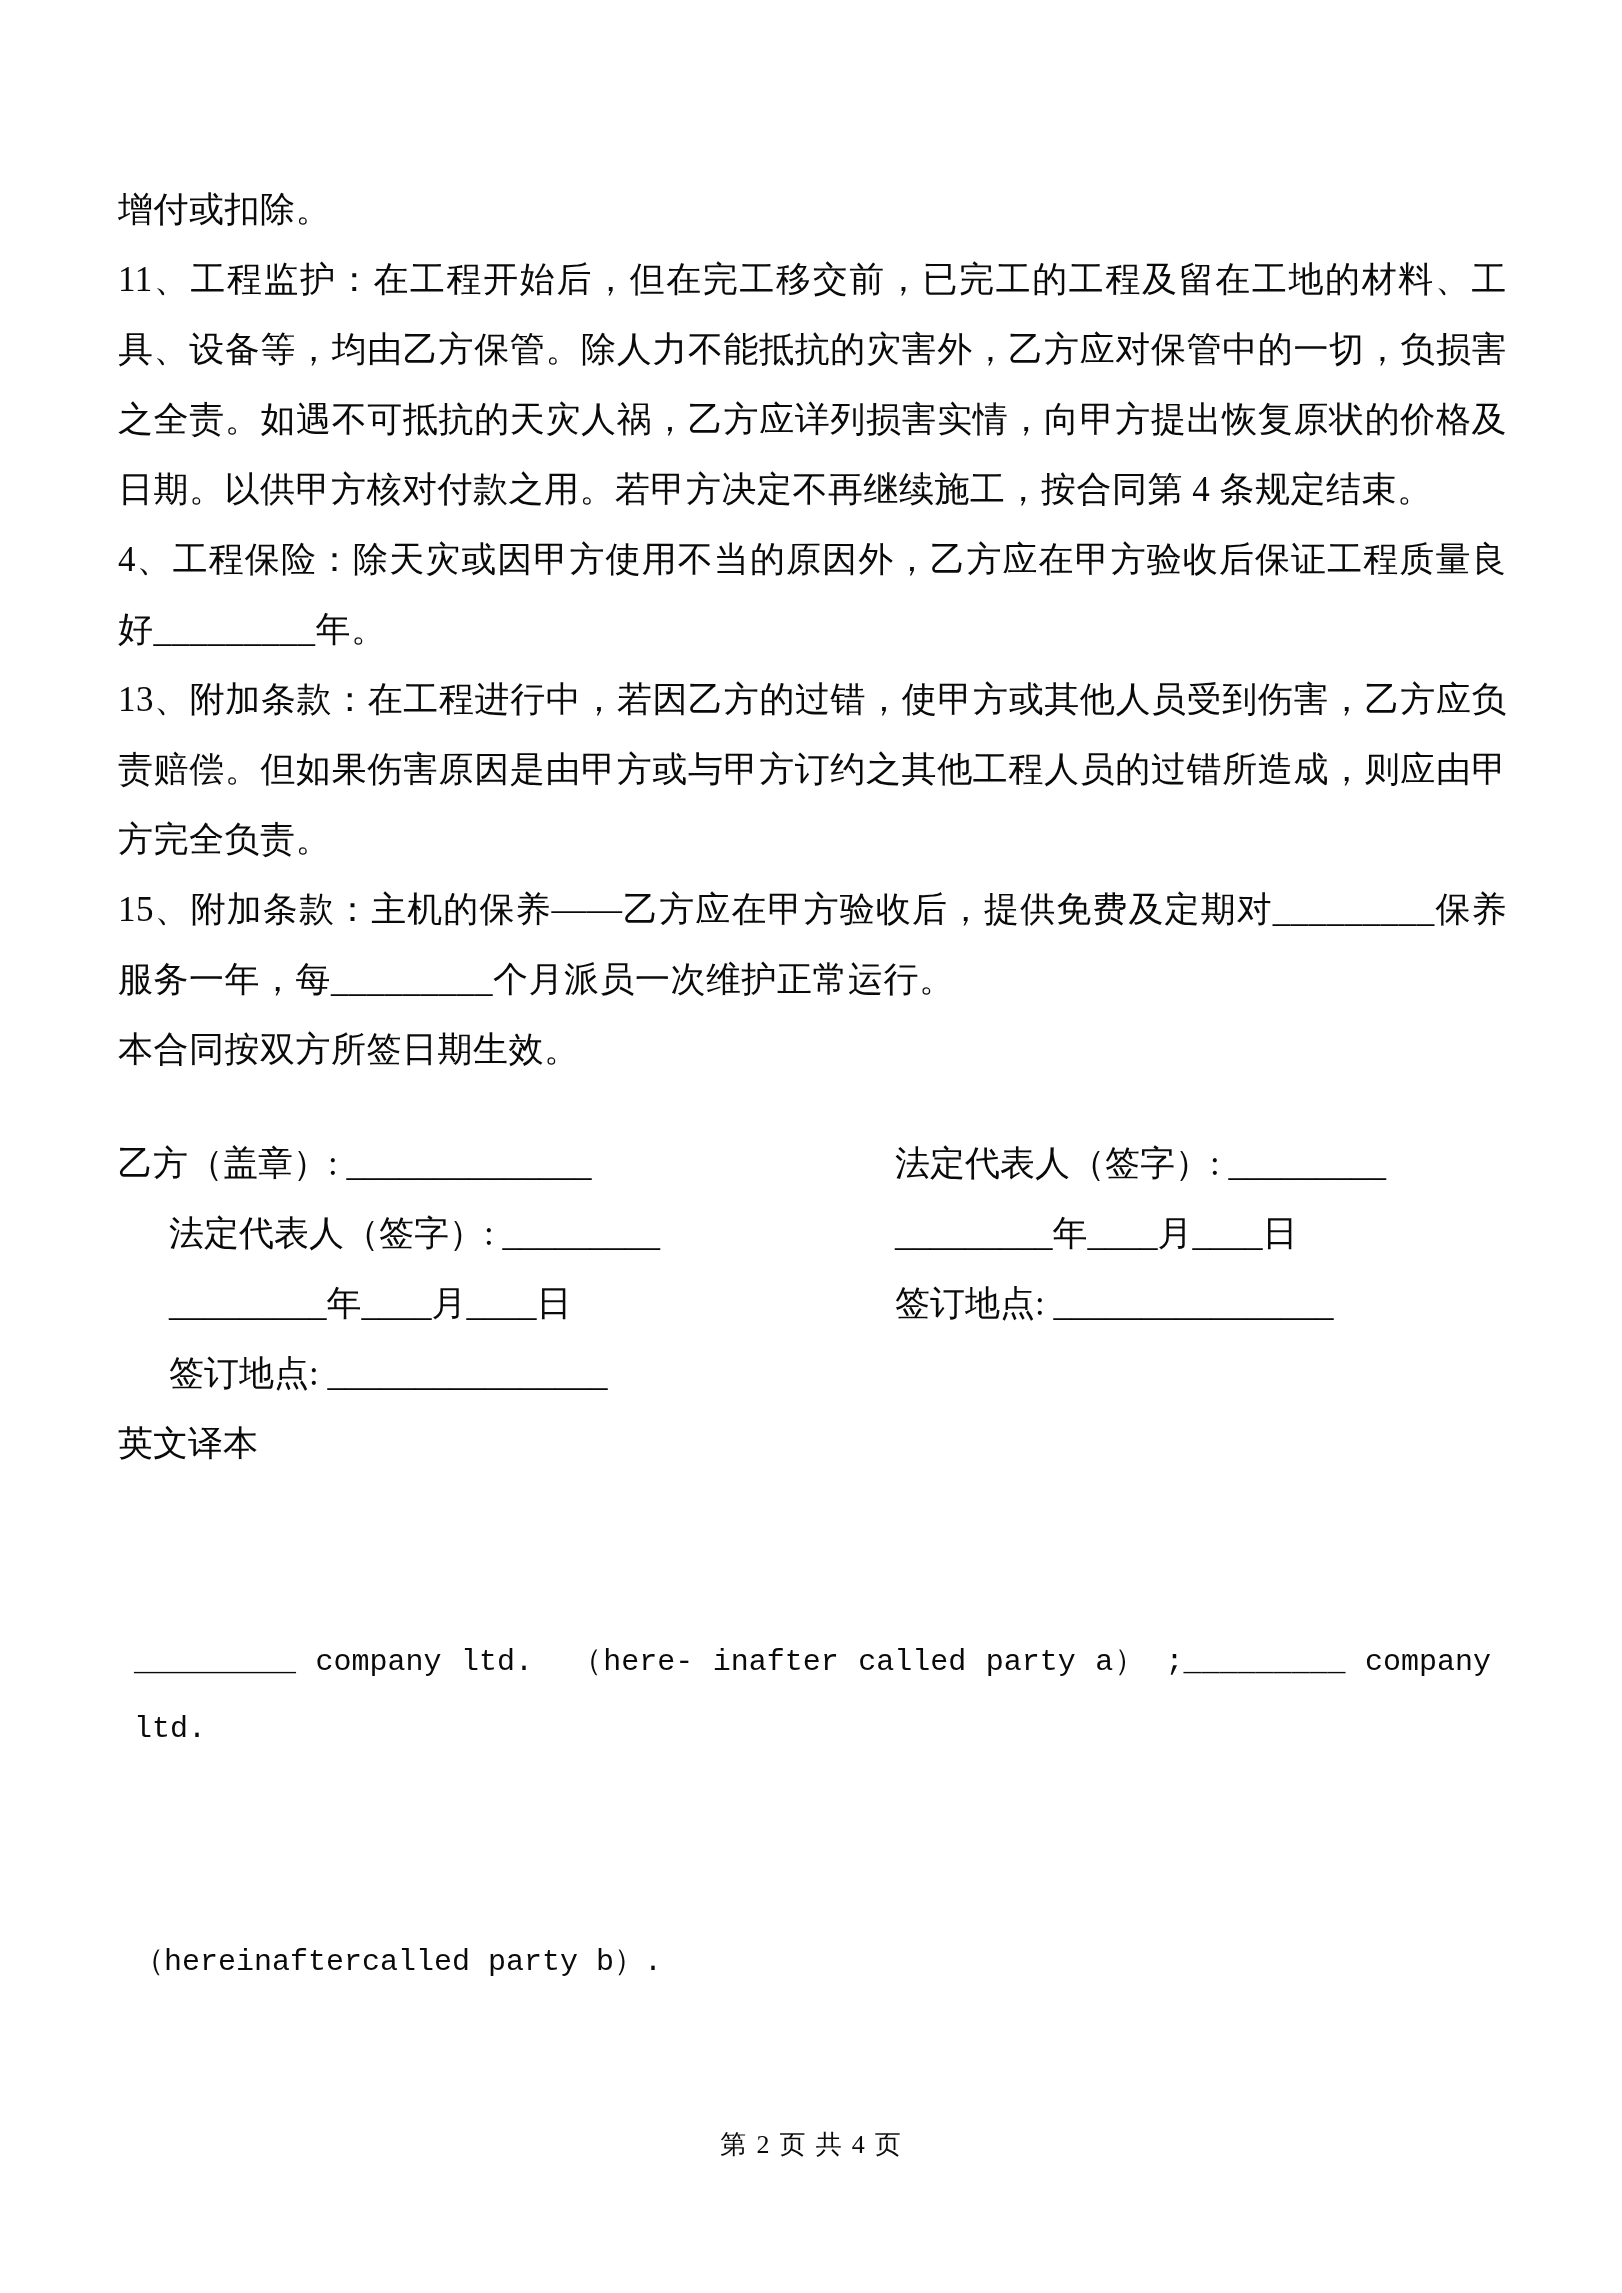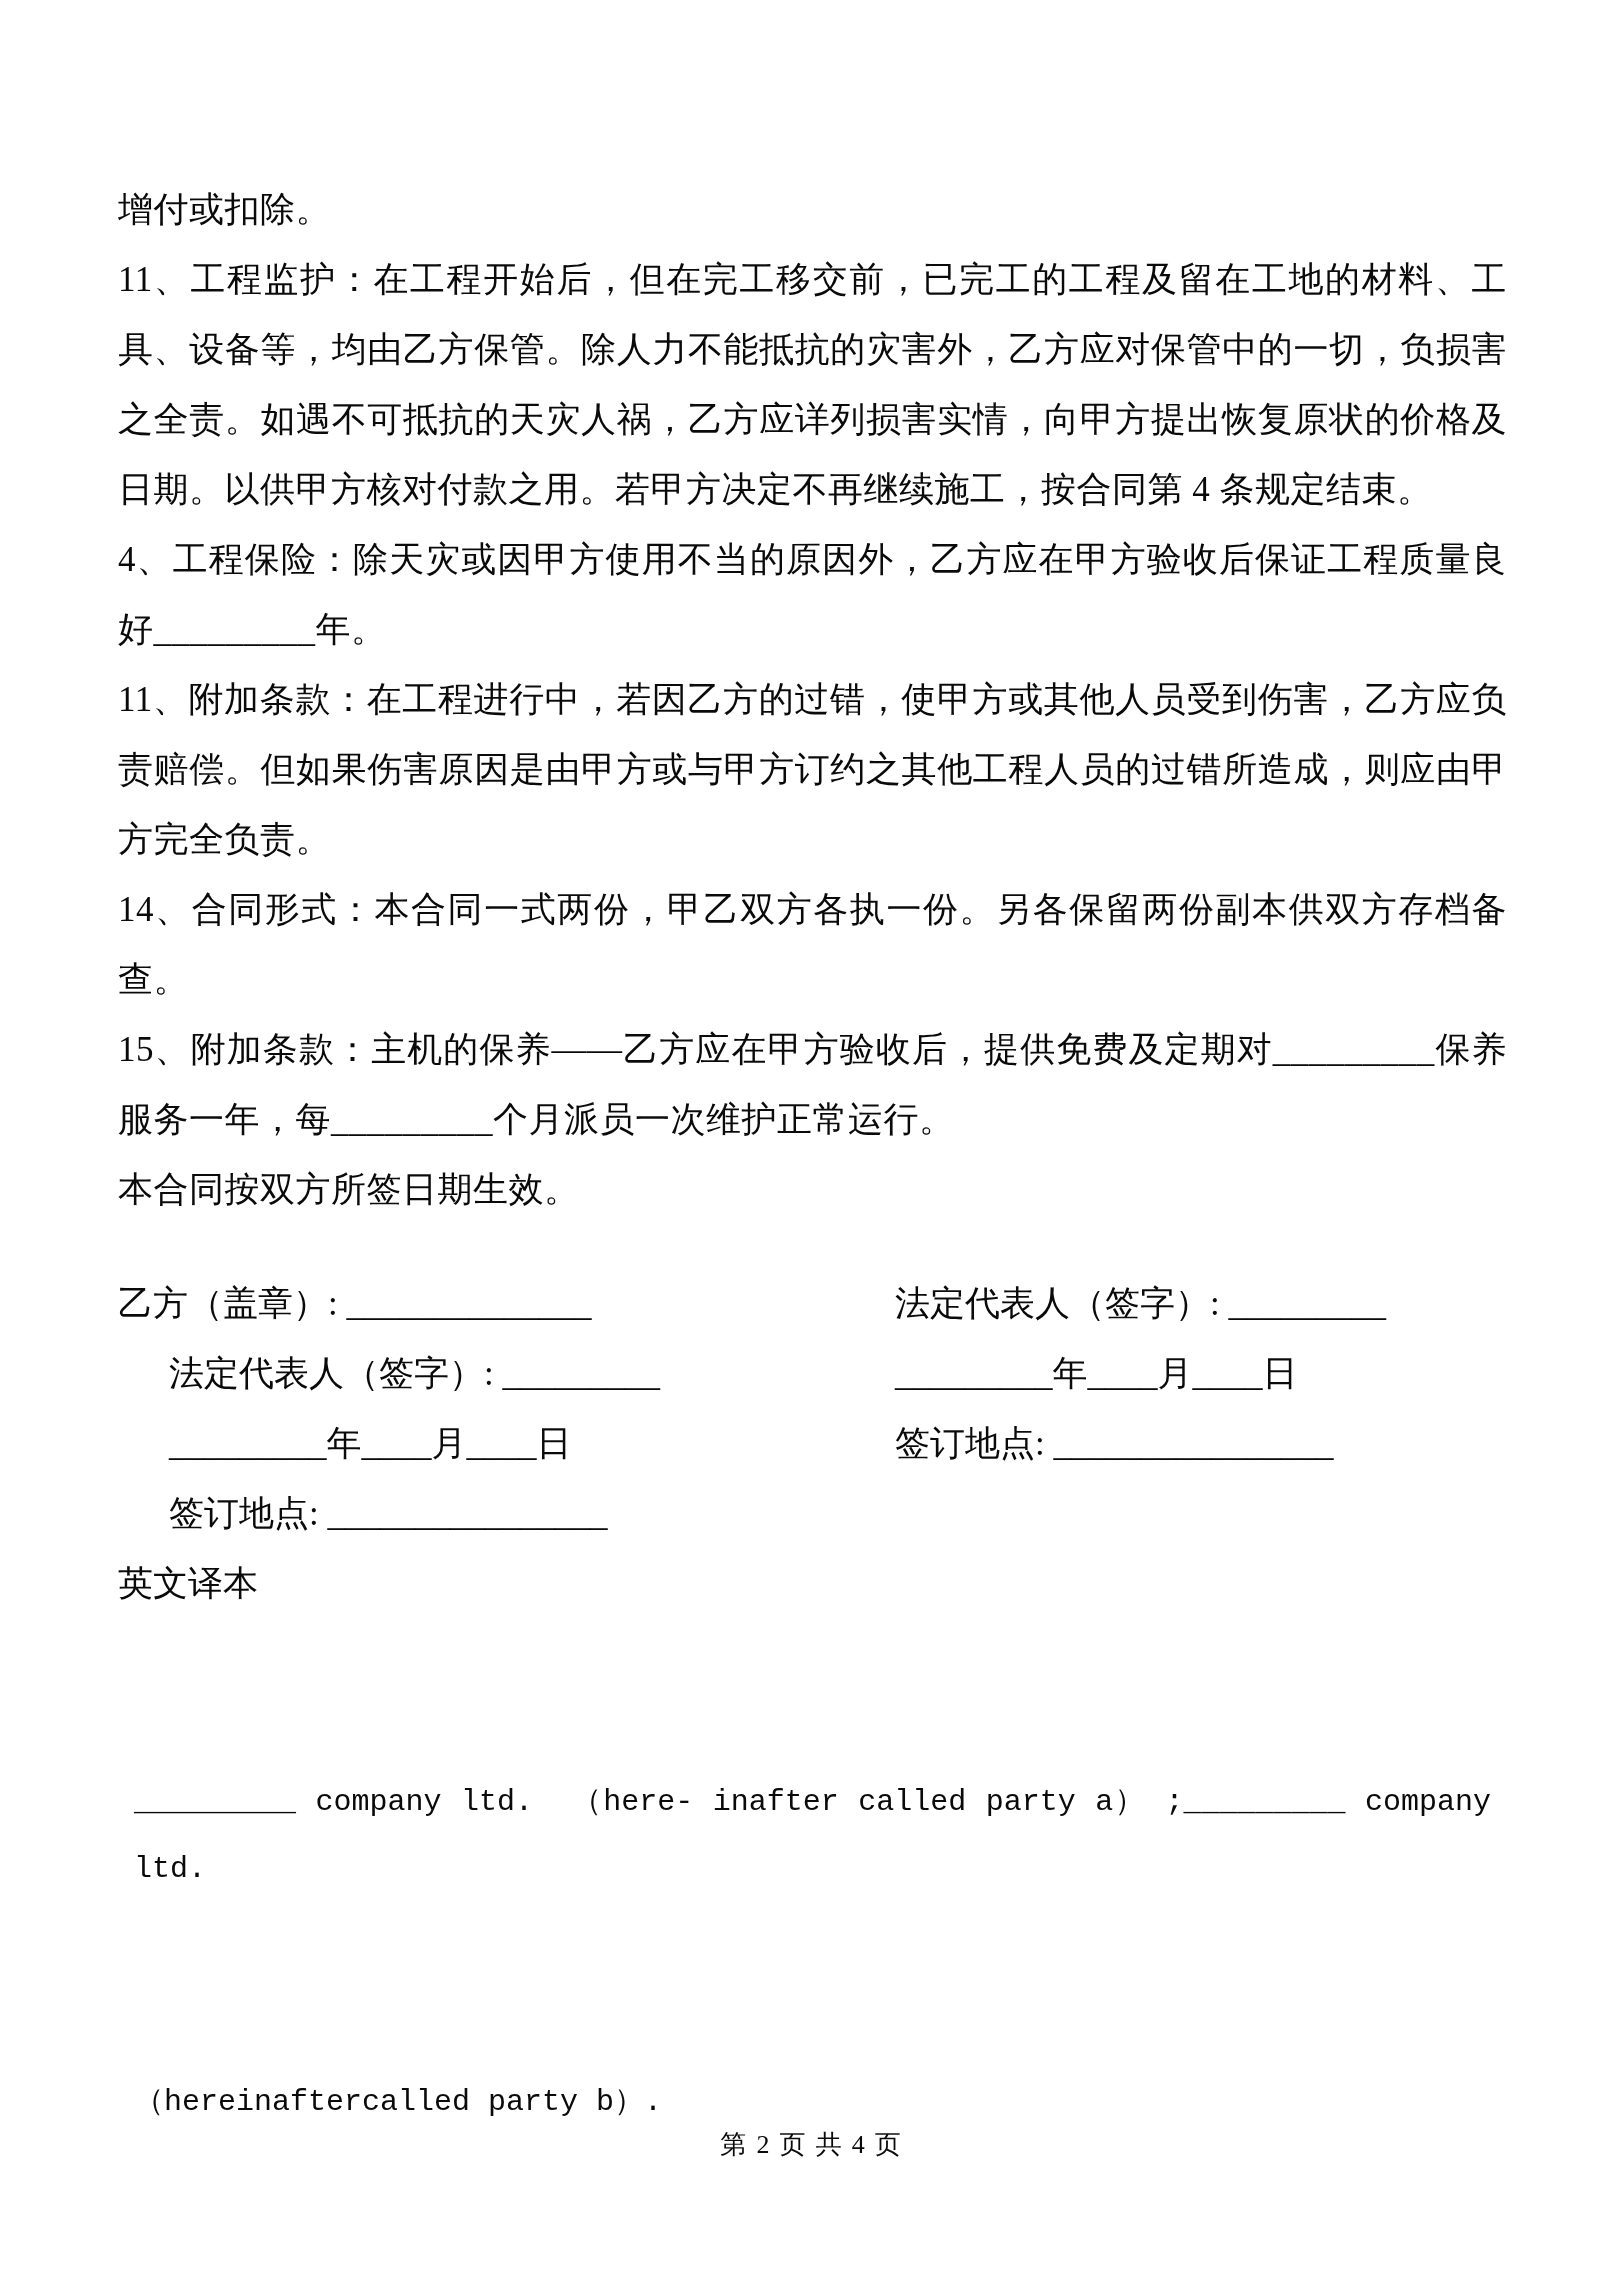--- a/index.html
+++ b/index.html
@@ -67,22 +67,21 @@
 </style>
 </head>
 <body>
 
 <div class="page">
   <div class="content">
 
     <p class="clause">增付或扣除。</p>
     <p class="clause">11、工程监护：在工程开始后，但在完工移交前，已完工的工程及留在工地的材料、工具、设备等，均由乙方保管。除人力不能抵抗的灾害外，乙方应对保管中的一切，负损害之全责。如遇不可抵抗的天灾人祸，乙方应详列损害实情，向甲方提出恢复原状的价格及日期。以供甲方核对付款之用。若甲方决定不再继续施工，按合同第 4 条规定结束。</p>
     <p class="clause">4、工程保险：除天灾或因甲方使用不当的原因外，乙方应在甲方验收后保证工程质量良好_________年。</p>
-    <p class="clause">11、附加条款：在工程进行中，若因乙方的过错，使甲方或其他人员受到伤害，乙方应负责赔偿。但如果伤害原因是由甲方或与甲方订约之其他工程人员的过错所造成，则应由甲方完全负责。</p>
-    <p class="clause">14、合同形式：本合同一式两份，甲乙双方各执一份。另各保留两份副本供双方存档备查。</p>
+    <p class="clause">13、附加条款：在工程进行中，若因乙方的过错，使甲方或其他人员受到伤害，乙方应负责赔偿。但如果伤害原因是由甲方或与甲方订约之其他工程人员的过错所造成，则应由甲方完全负责。</p>
     <p class="clause">15、附加条款：主机的保养——乙方应在甲方验收后，提供免费及定期对_________保养服务一年，每_________个月派员一次维护正常运行。</p>
     <p class="clause">本合同按双方所签日期生效。</p>
 
     <div class="sig-grid">
       <div class="sig-cell">乙方（盖章）: ______________</div>
 
       <div class="sig-cell">法定代表人（签字）: _________</div>
       <div class="sig-cell sig-indent">法定代表人（签字）: _________</div>
 
       <div class="sig-cell">_________年____月____日</div>

